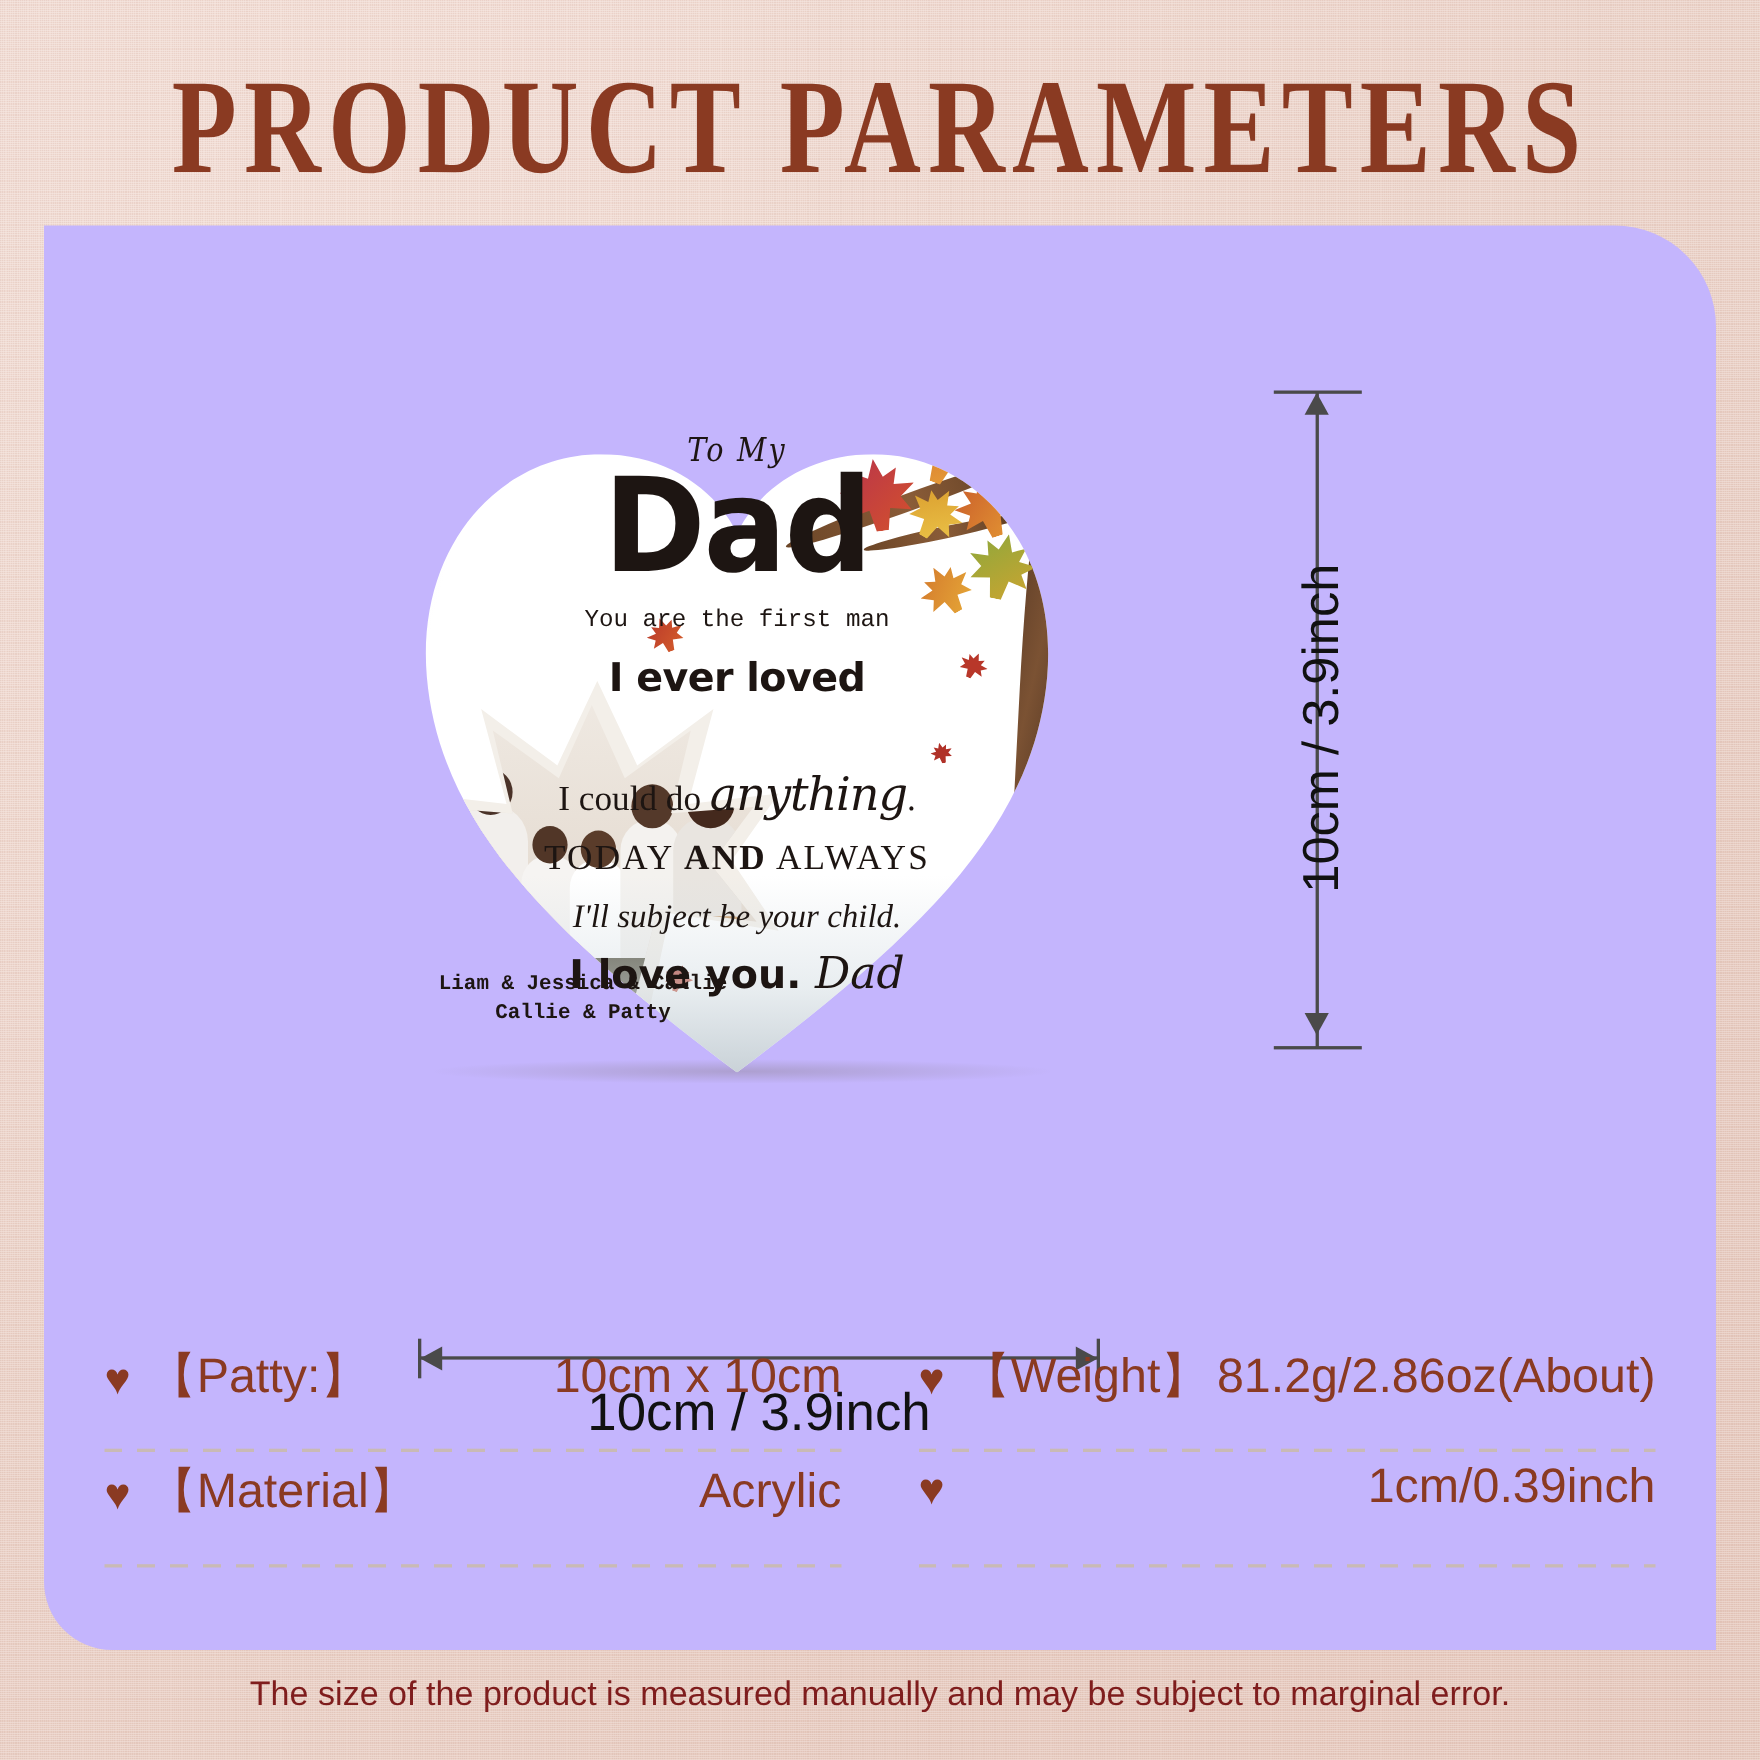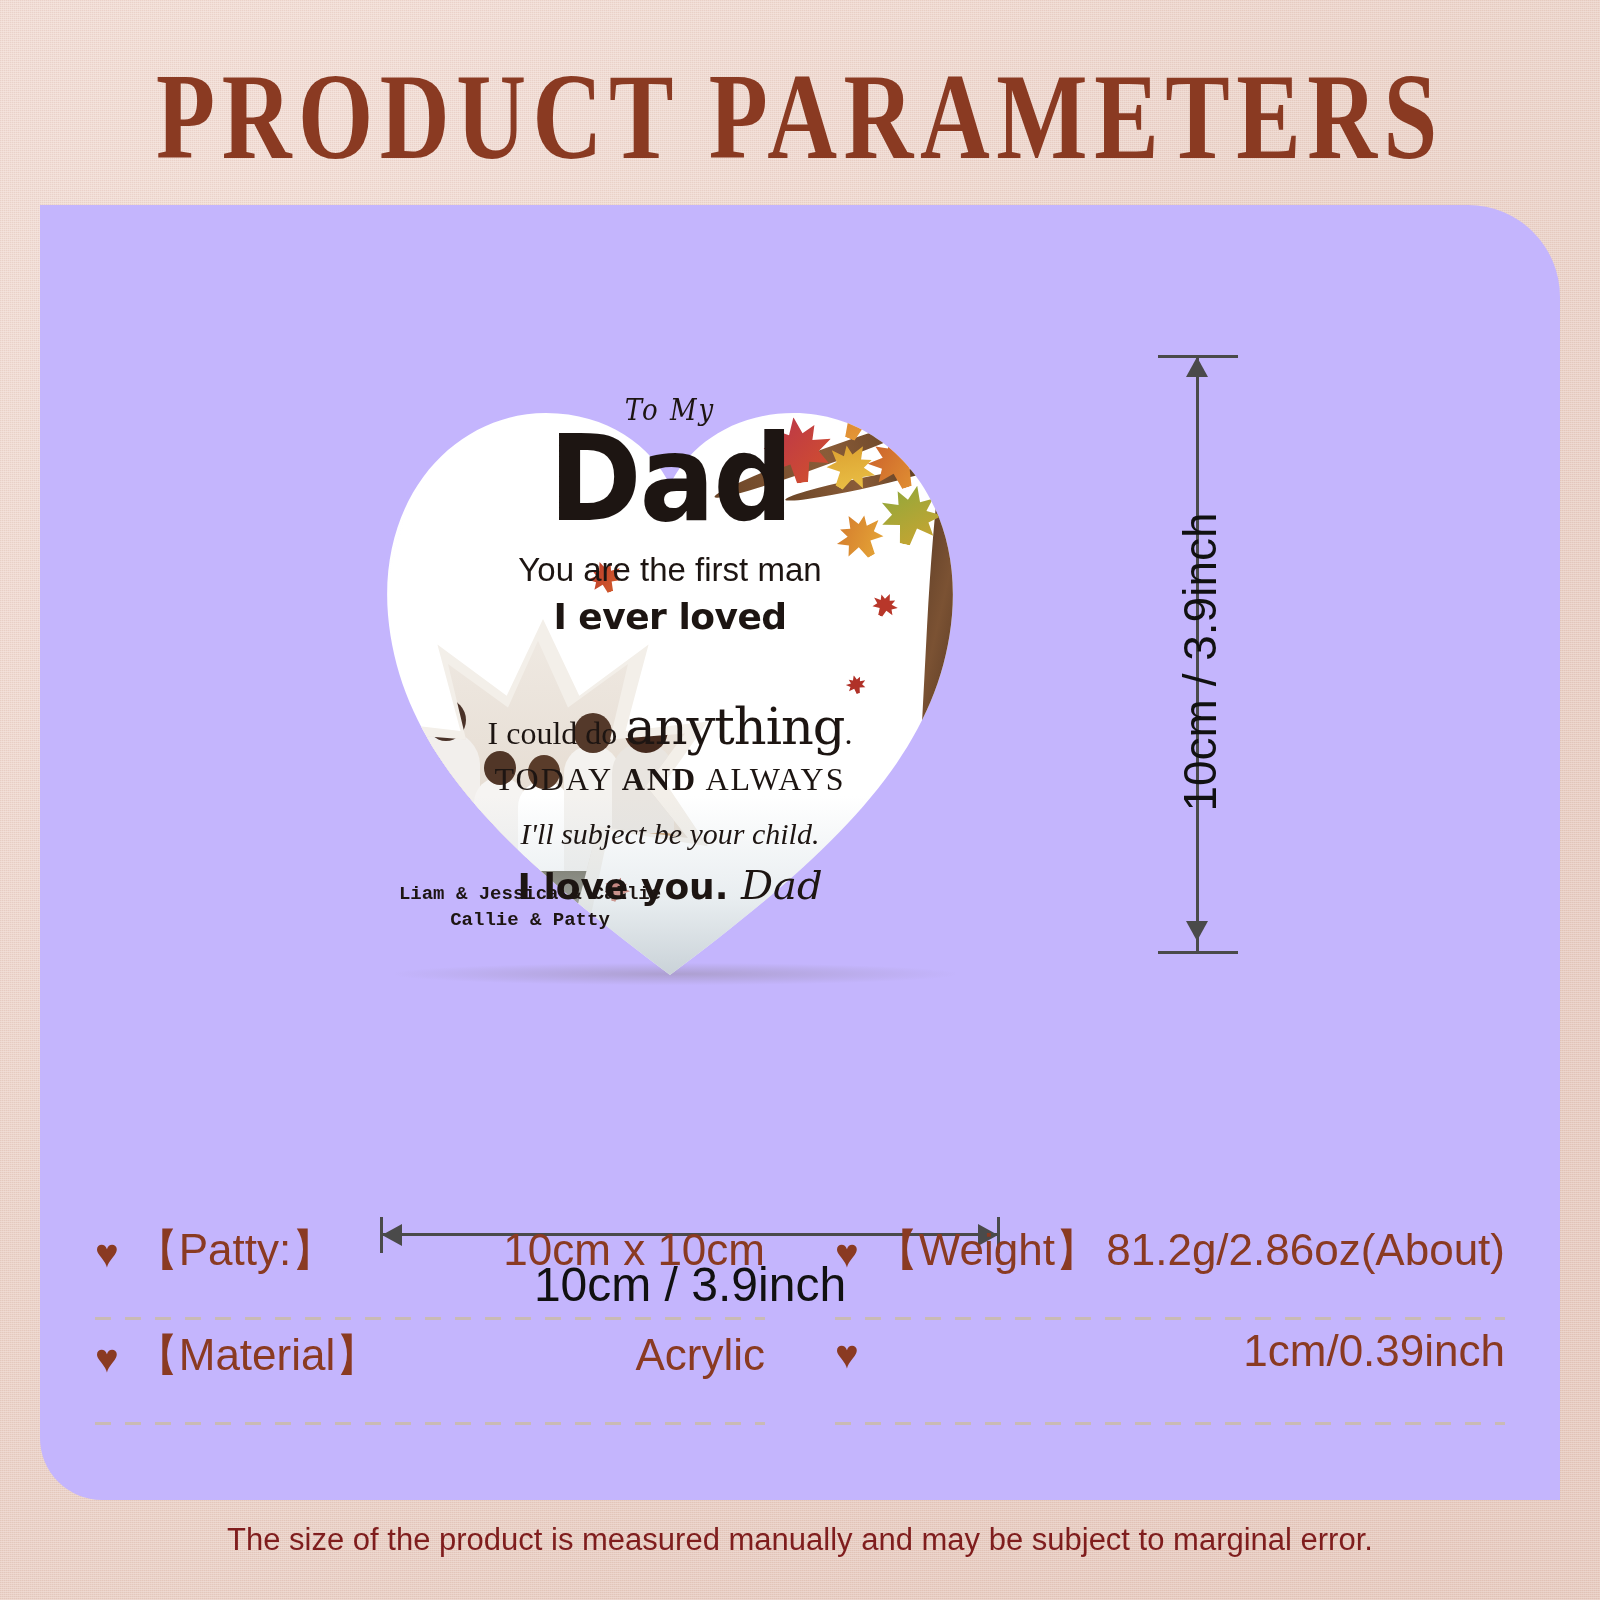--- a/index.html
+++ b/index.html
@@ -115,25 +115,25 @@
   #plaque-text { position:absolute; left:0; top:0; width:620px; height:640px; color:#1d1512; }
   .pt { position:absolute; width:100%; text-align:center; white-space:nowrap; line-height:1; }
   #t-tomy {
     top:62px; font-family:"DejaVu Serif", serif; font-style:italic;
     font-size:26px; letter-spacing:2px; transform:scaleY(1.15);
   }
   #t-dad {
     top:88px; font-family:"DejaVu Sans", sans-serif; font-weight:700;
     font-size:112px; letter-spacing:-2px; transform:scaleY(1.06);
   }
-  #t-l1 { top:218px; font-family:Liberation Sans, sans-serif; font-size:33px; }
+  #t-l1 { top:218px; font-family:Liberation Mono, monospace; font-size:22px; }
   #t-l2 { top:264px; font-family:"DejaVu Sans", sans-serif; font-weight:700; font-size:36px; letter-spacing:-.5px; }
   #t-l3 { top:316px; font-family:"Liberation Serif", serif; font-size:33px; }
   #t-l4 { top:366px; font-family:"Liberation Serif", serif; font-size:32px; }
-  #t-l4 .script { font-family:"DejaVu Serif", serif; font-size:51px; letter-spacing:-1px; }
+  #t-l4 .script { font-family:"DejaVu Serif", serif; font-style:italic; font-size:42px; letter-spacing:-1px; }
   #t-l5 { top:428px; font-family:"Liberation Serif", serif; font-size:32px; letter-spacing:2px; }
   #t-l5 b { font-weight:700; }
   #t-l6 { top:484px; font-family:"Liberation Serif", serif; font-style:italic; font-size:30px; }
   #t-l7 { top:530px; font-family:"DejaVu Sans", sans-serif; font-weight:700; font-size:36px; }
   #t-l7 .sig { font-family:"DejaVu Serif", serif; font-style:italic; font-weight:400; font-size:40px; }
   .names {
     position:absolute; width:300px; left:20px; text-align:center;
     font-family:Liberation Mono, monospace; font-weight:700; font-size:19px;
     color:#1d1512; white-space:nowrap;
   }

